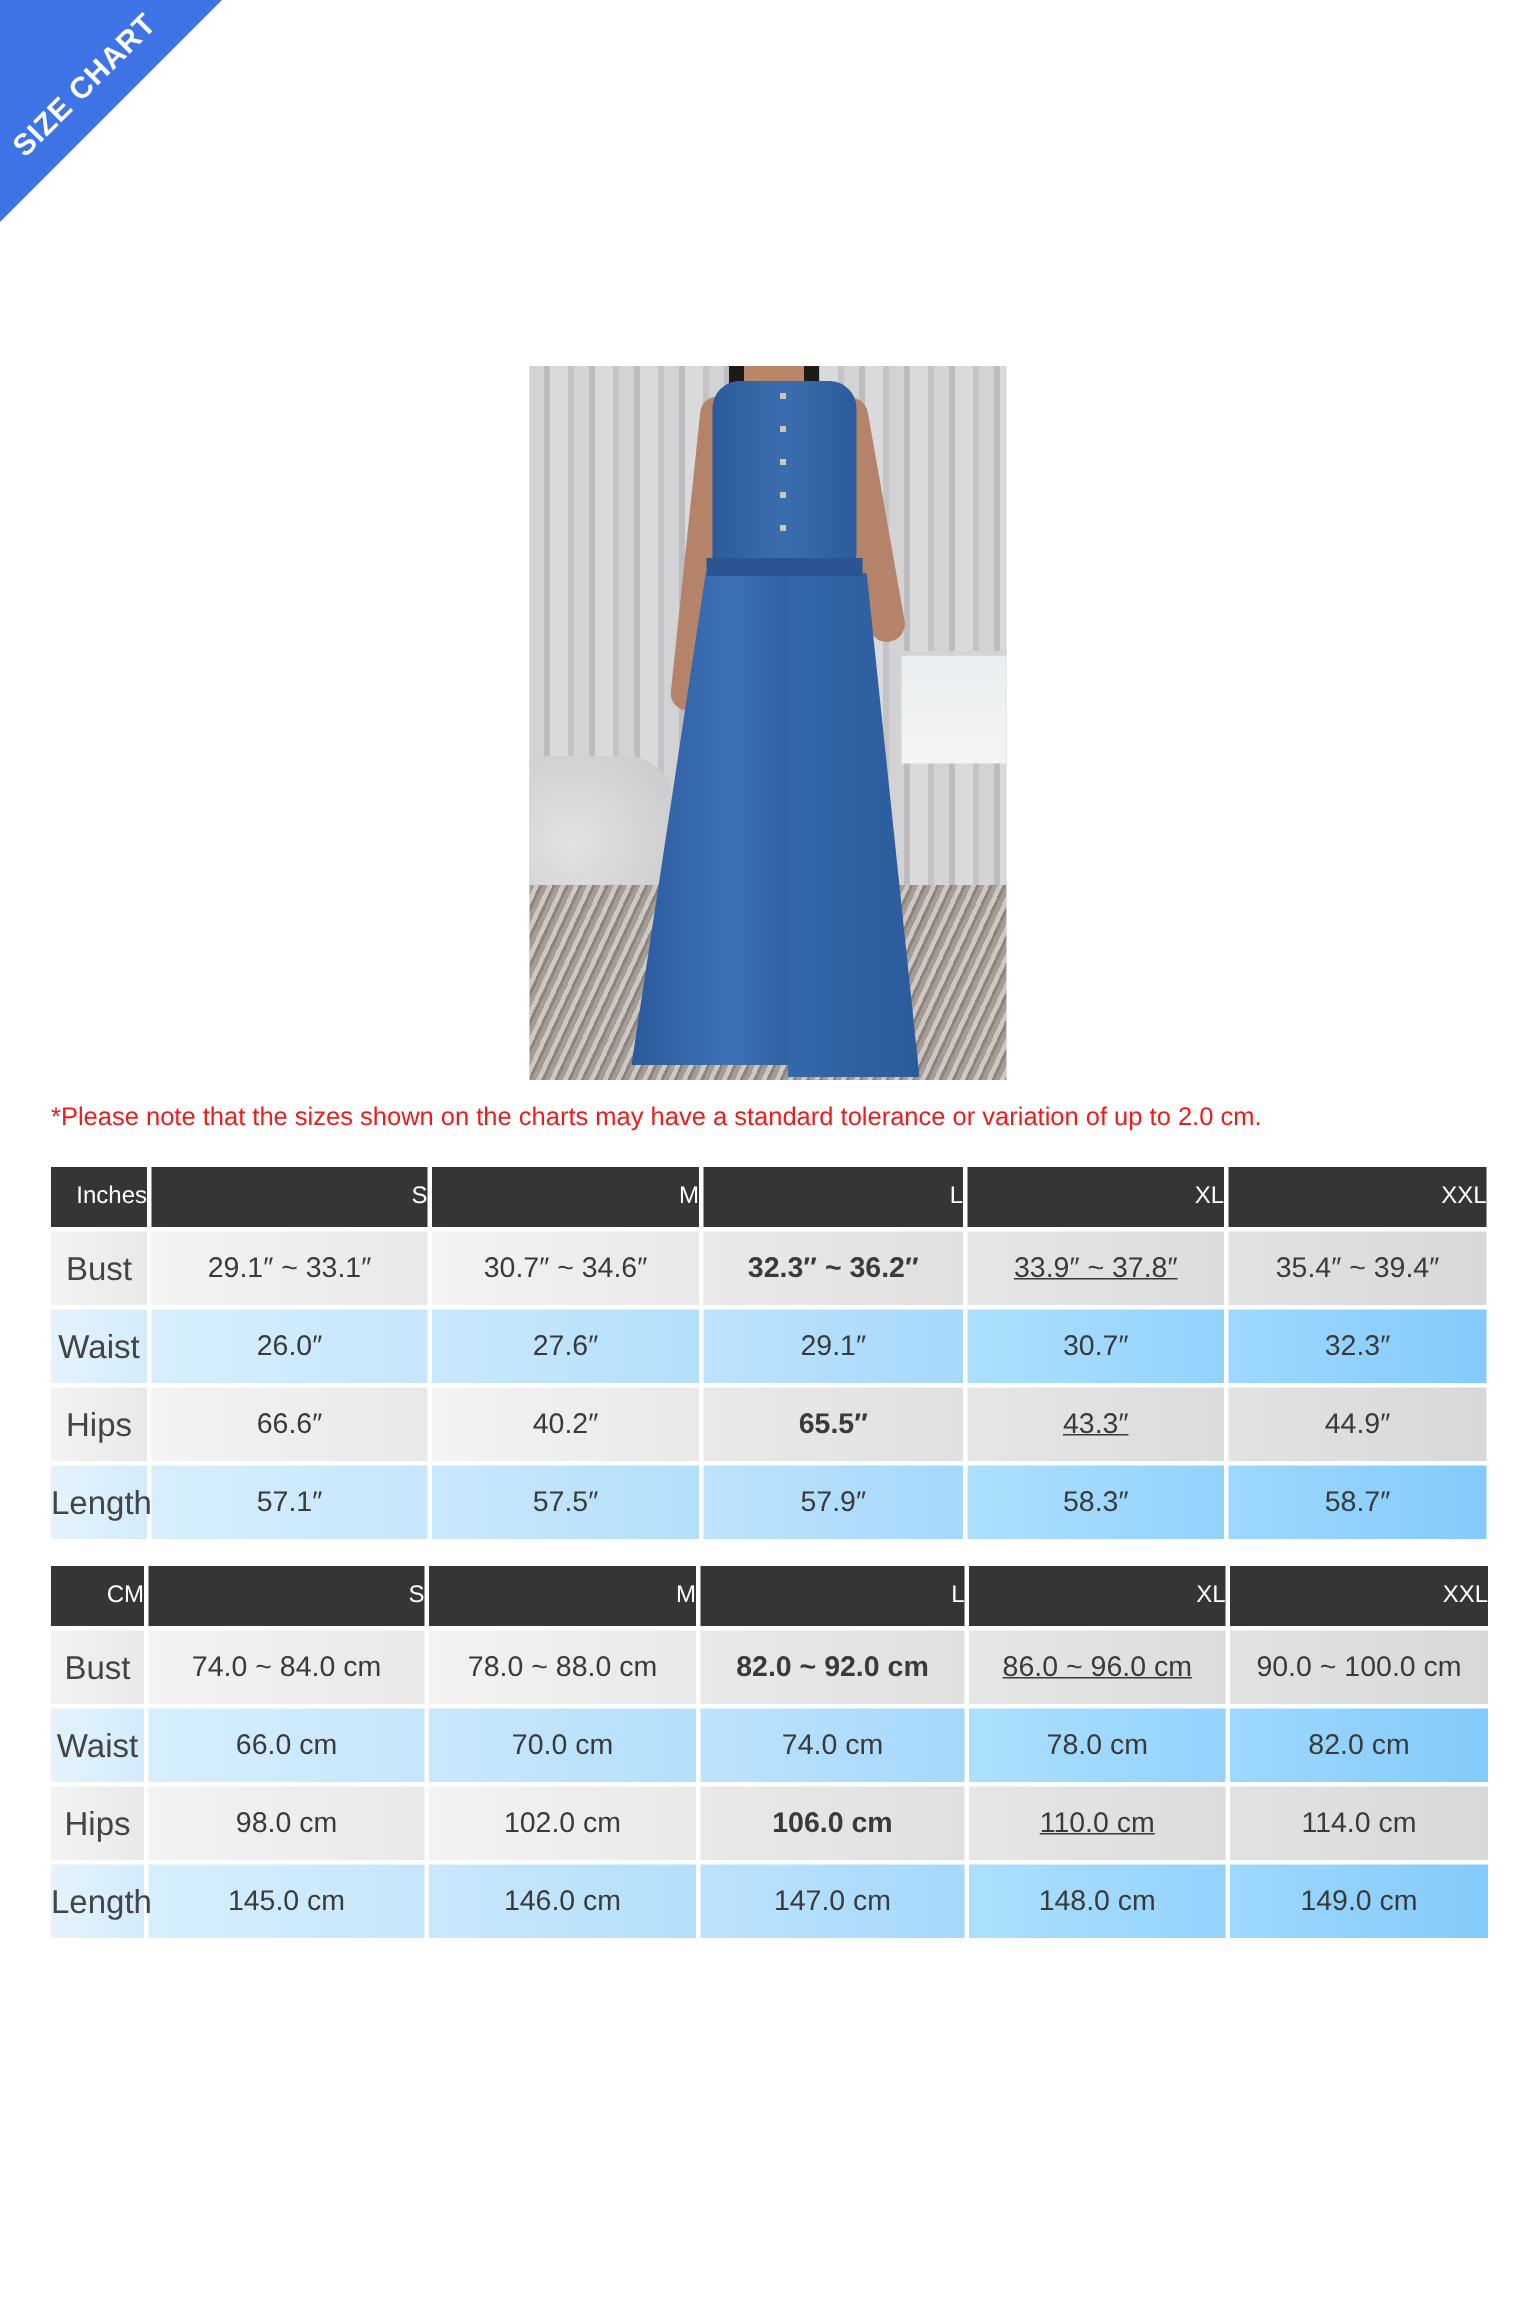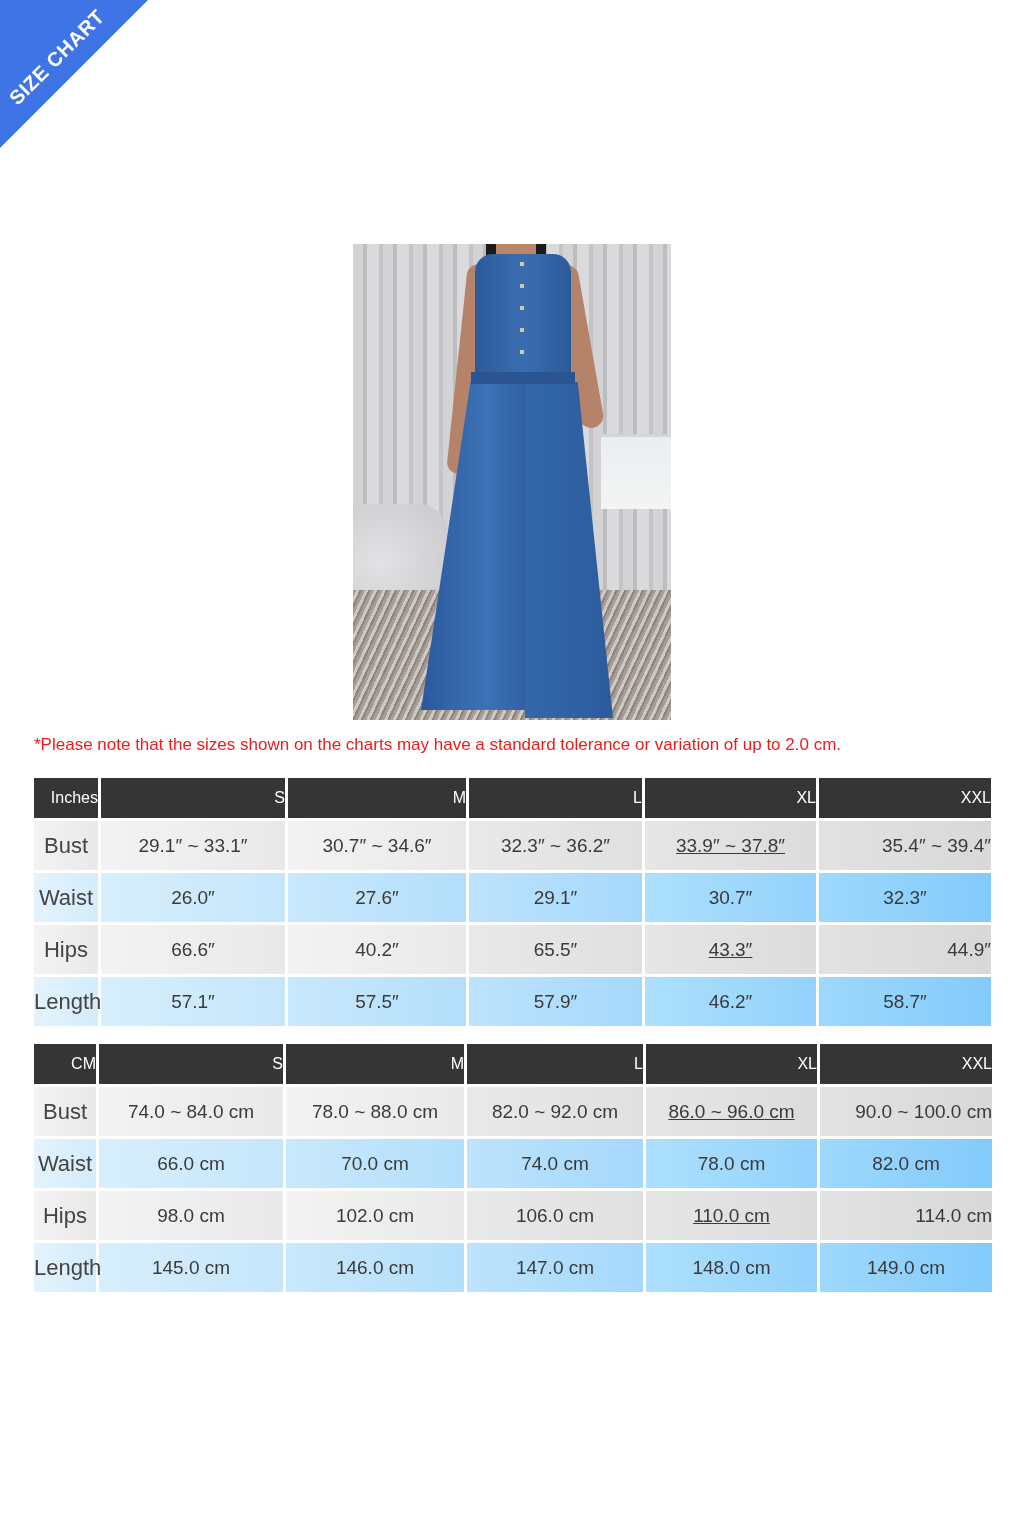--- a/index.html
+++ b/index.html
@@ -85,23 +85,23 @@
   .size-table th {
     background: #353535; color: #fff; font-weight: normal; font-size: 16px;
     height: 40px; text-align: right; vertical-align: middle;
   }
   .size-table td {
     height: 49px; text-align: center; vertical-align: middle;
     font-size: 19px; color: #3a3a3a;
   }
   .size-table td.label { font-size: 22px; color: #444; }
   .size-table tr.gray td { background: linear-gradient(90deg, #f3f3f3, #e9e9e9); }
-  .size-table tr.gray td.c5 { background: linear-gradient(90deg, #e2e2e2, #d8d8d8); text-align: right; }
+  .size-table tr.gray td.c5 { background: linear-gradient(90deg, #e2e2e2, #d8d8d8); }
   .size-table tr.gray td.c4 { background: linear-gradient(90deg, #e6e6e6, #dcdcdc); text-decoration: underline; }
-  .size-table tr.gray td.c3 { background: linear-gradient(90deg, #e9e9e9, #e0e0e0); }
+  .size-table tr.gray td.c3 { background: linear-gradient(90deg, #e9e9e9, #e0e0e0); font-weight: bold; }
   .size-table tr.blue td.label { background: linear-gradient(90deg, #e4f3fd, #d3ecfb); }
   .size-table tr.blue td.c1 { background: linear-gradient(90deg, #d7effd, #c5e6fb); }
   .size-table tr.blue td.c2 { background: linear-gradient(90deg, #c9e8fc, #b3dffb); }
   .size-table tr.blue td.c3 { background: linear-gradient(90deg, #bde3fd, #a5d8fc); }
   .size-table tr.blue td.c4 { background: linear-gradient(90deg, #ace0fd, #94d2fc); }
   .size-table tr.blue td.c5 { background: linear-gradient(90deg, #9ed8fd, #83cbfb); }
 </style>
 </head>
 <body>
 
@@ -169,21 +169,21 @@
       <td class="c2">40.2″</td>
       <td class="c3">65.5″</td>
       <td class="c4">43.3″</td>
       <td class="c5">44.9″</td>
     </tr>
     <tr class="blue">
       <td class="label">Length</td>
       <td class="c1">57.1″</td>
       <td class="c2">57.5″</td>
       <td class="c3">57.9″</td>
-      <td class="c4">46.2″</td>
+      <td class="c4">58.3″</td>
       <td class="c5">58.7″</td>
     </tr>
   </tbody>
 </table>
 
 <table class="size-table cm">
   <colgroup>
     <col style="width:62px">
       <col style="width:184px">
       <col style="width:178px">

